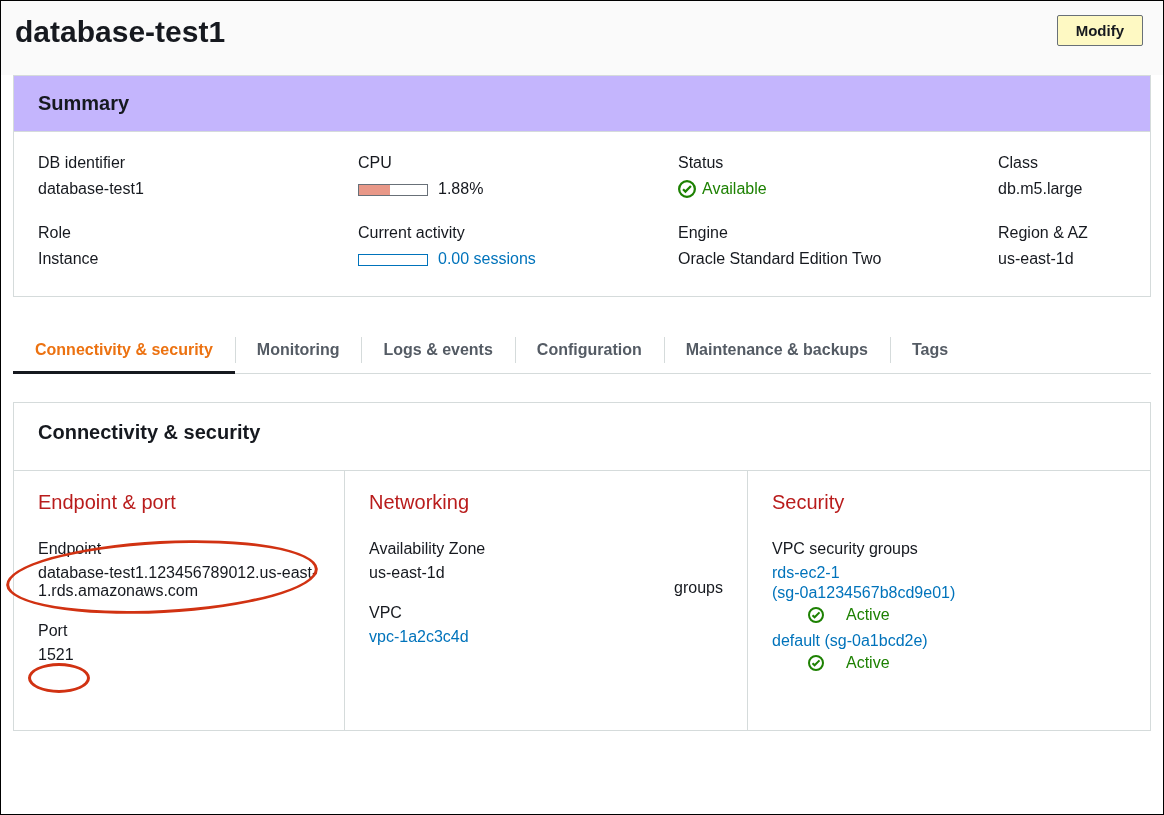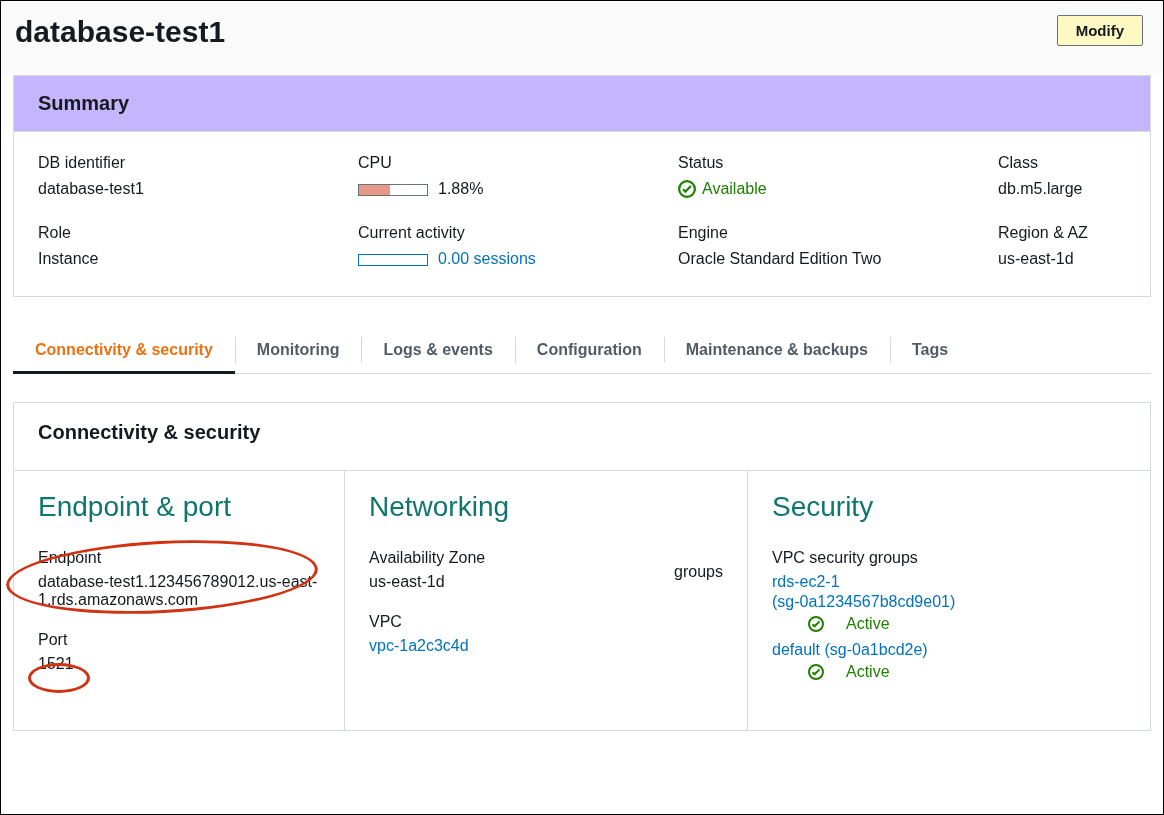--- a/index.html
+++ b/index.html
@@ -138,23 +138,23 @@
     border-top:1px solid #d5dbdb;
     display:grid;
     grid-template-columns: 330px 1fr 1fr;
     min-height:260px;
   }
   .conn-col{
     padding:20px 24px;
   }
   .conn-col + .conn-col{border-left:1px solid #d5dbdb;}
   .col-title{
-    font-size:28px;
+    font-size:20px;
     font-weight:400;
-    color:#0f766e;
+    color:#b91c1c;
     margin:0 0 26px 0;
   }
   .sub-label{
     font-size:16px;
     color:#16191f;
     margin:12px 0 6px 0;
   }
   .sub-value{
     font-size:16px;
     margin:0 0 22px 0;
@@ -163,21 +163,21 @@
     display:flex;align-items:center;gap:22px;
     color:#1d8102;font-size:16px;margin:4px 0 8px 0;padding-left:36px;
   }
   .active-line svg{width:16px;height:16px;}
   .net-mid{
     position:relative;
   }
   .floating-groups{
     position:absolute;
     right:24px;
-    top:92px;
+    top:108px;
     color:#16191f;
     font-size:16px;
   }
   
   .anno{
     position:absolute;
     border:3px solid #d13212;
     border-radius:50%;
     pointer-events:none;
   }

